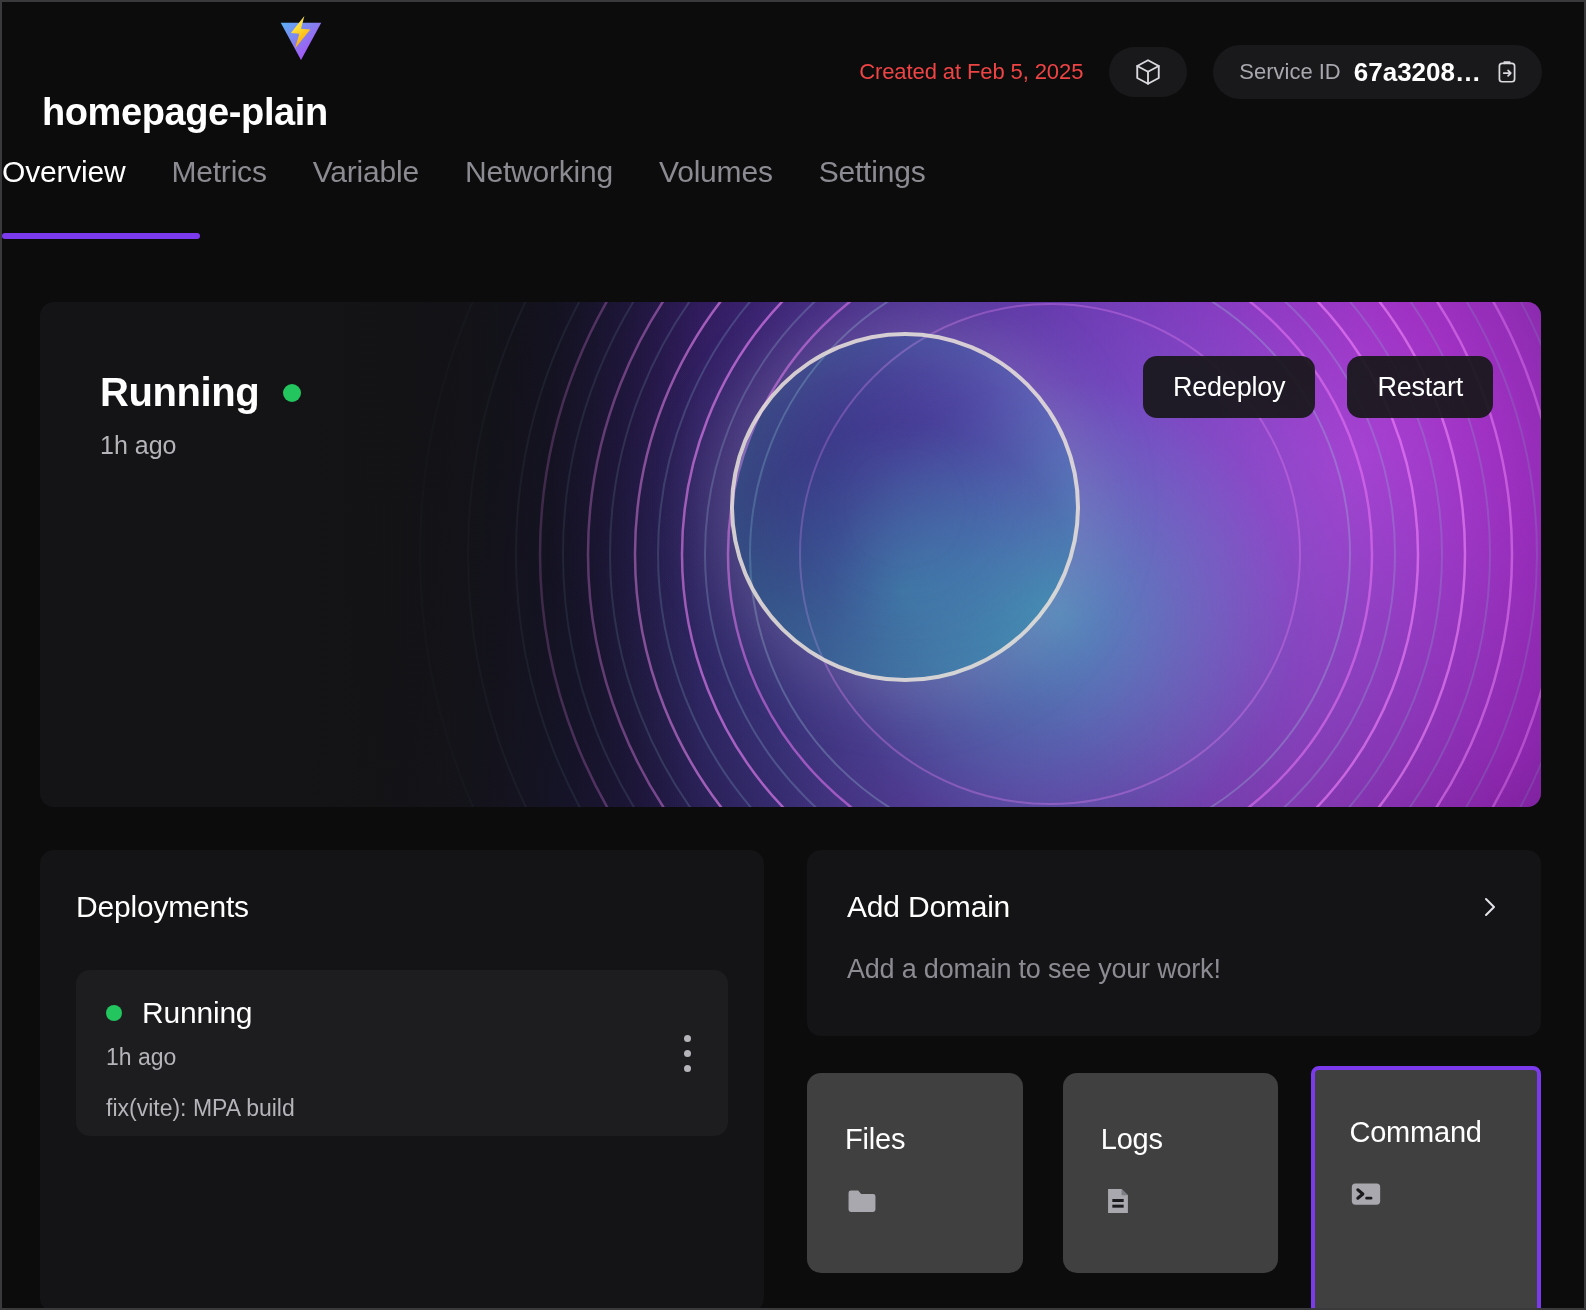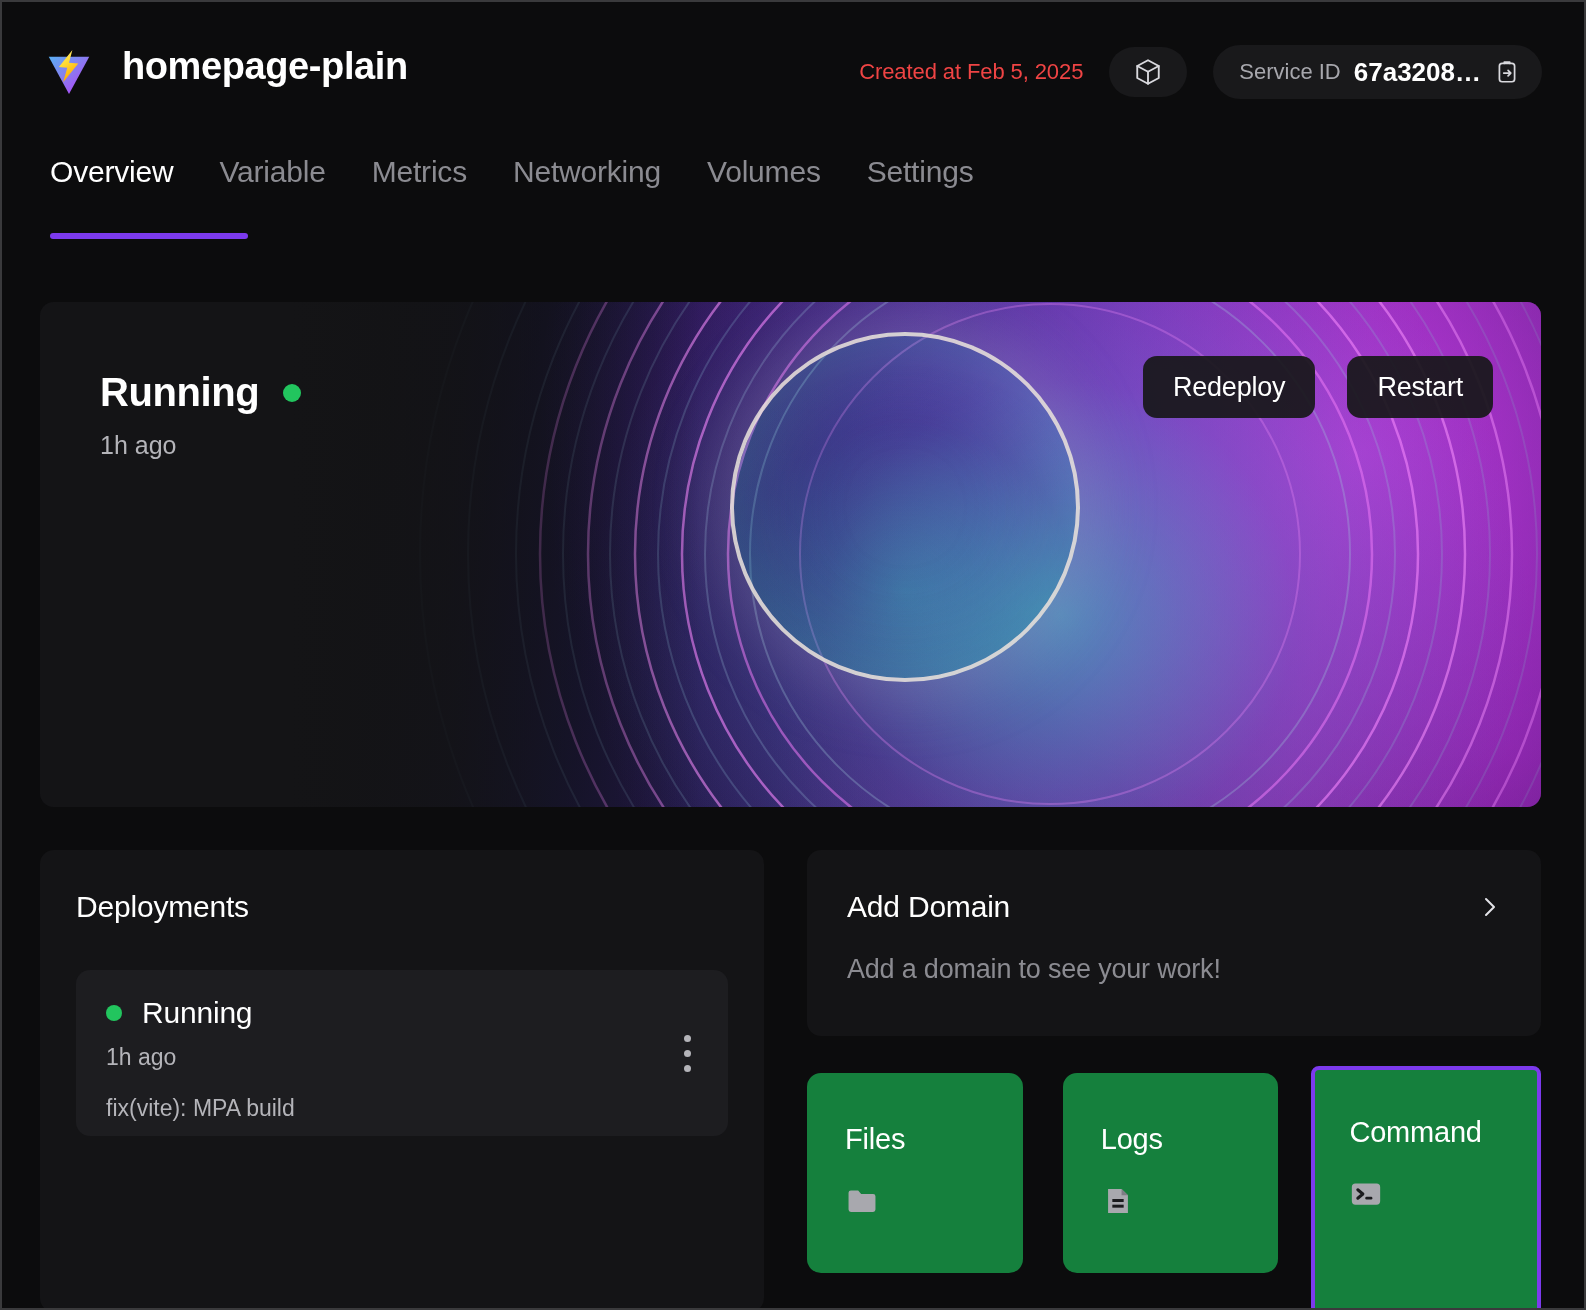--- a/index.html
+++ b/index.html
@@ -33,22 +33,23 @@
     left: 0; top: 0;
     width: 100%;
     height: 140px;
     display: flex;
     align-items: center;
     padding: 0 42px 0 40px;
   }
 
   .brand-group {
     display: flex;
-    align-items: flex-start;
+    align-items: flex-end;
     gap: 26px;
+    flex-direction: column;
   }
 
   .vite-logo {
     width: 54px;
     height: 54px;
     flex: none;
     display: block;
   }
 
   .service-title {
@@ -113,21 +114,20 @@
   .copy-icon { width: 26px; height: 26px; display: block; }
 
   
   .tab-bar {
     position: absolute;
     left: 0; top: 145px;
     width: 100%;
     height: 92px;
     display: flex;
     align-items: flex-start;
-    padding-left: 48px;
     gap: 0;
   }
 
   .tab-item {
     position: relative;
     padding: 8px 36px 0 0;
     margin-right: 10px;
     font-size: 30px;
     color: #8b8b91;
     letter-spacing: -0.2px;
@@ -386,21 +386,21 @@
     height: 239px;
     display: flex;
     gap: 40px;
   }
 
   .tile {
     position: relative;
     width: 218px;
     height: 200px;
     border-radius: 14px;
-    background: #15803d;
+    background: #404040;
     padding: 50px 0 0 38px;
     cursor: pointer;
   }
 
   .tile.highlighted {
     border: 4px solid #7c3aed;
     border-radius: 8px;
     padding: 46px 0 0 34px;
     width: 232px;
     height: 274px;
@@ -468,22 +468,22 @@
           <path d="M9.5 4 L9.5 2.8 L14.5 2.8 L14.5 4"></path>
           <path d="M9 13 L15.5 13 M13 10.5 L15.5 13 L13 15.5"></path>
         </svg>
       </div>
 
     </div>
   </div>
 
   <div class="tab-bar">
     <div class="tab-item active">Overview</div>
+    <div class="tab-item">Metrics</div>
     <div class="tab-item">Variable</div>
-    <div class="tab-item">Metrics</div>
     <div class="tab-item">Networking</div>
     <div class="tab-item">Volumes</div>
     <div class="tab-item">Settings</div>
   </div>
 
   <div class="hero-card">
 
     <div class="hero-art"></div>
 
     <svg class="hero-rings" viewBox="0 0 1501 505" preserveAspectRatio="none">

